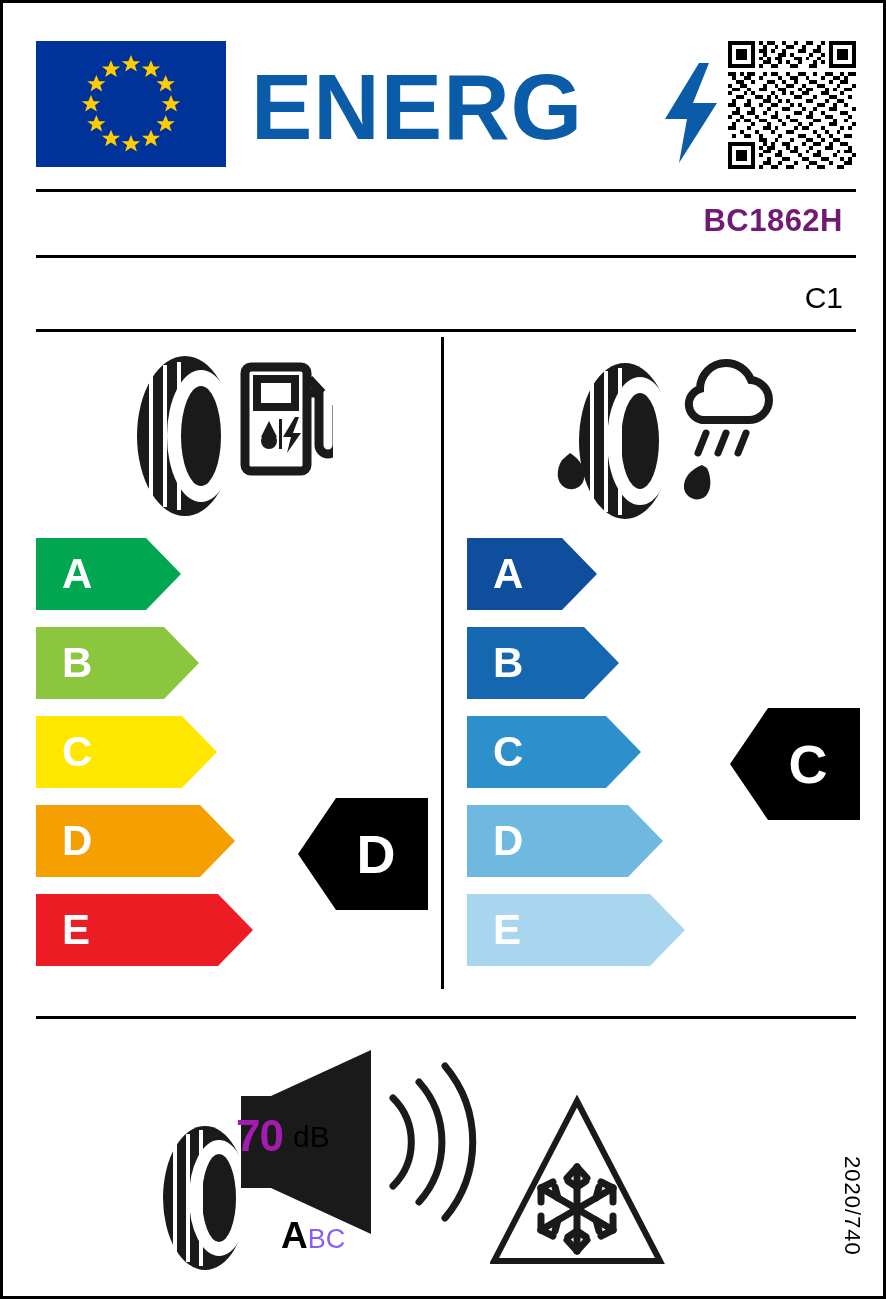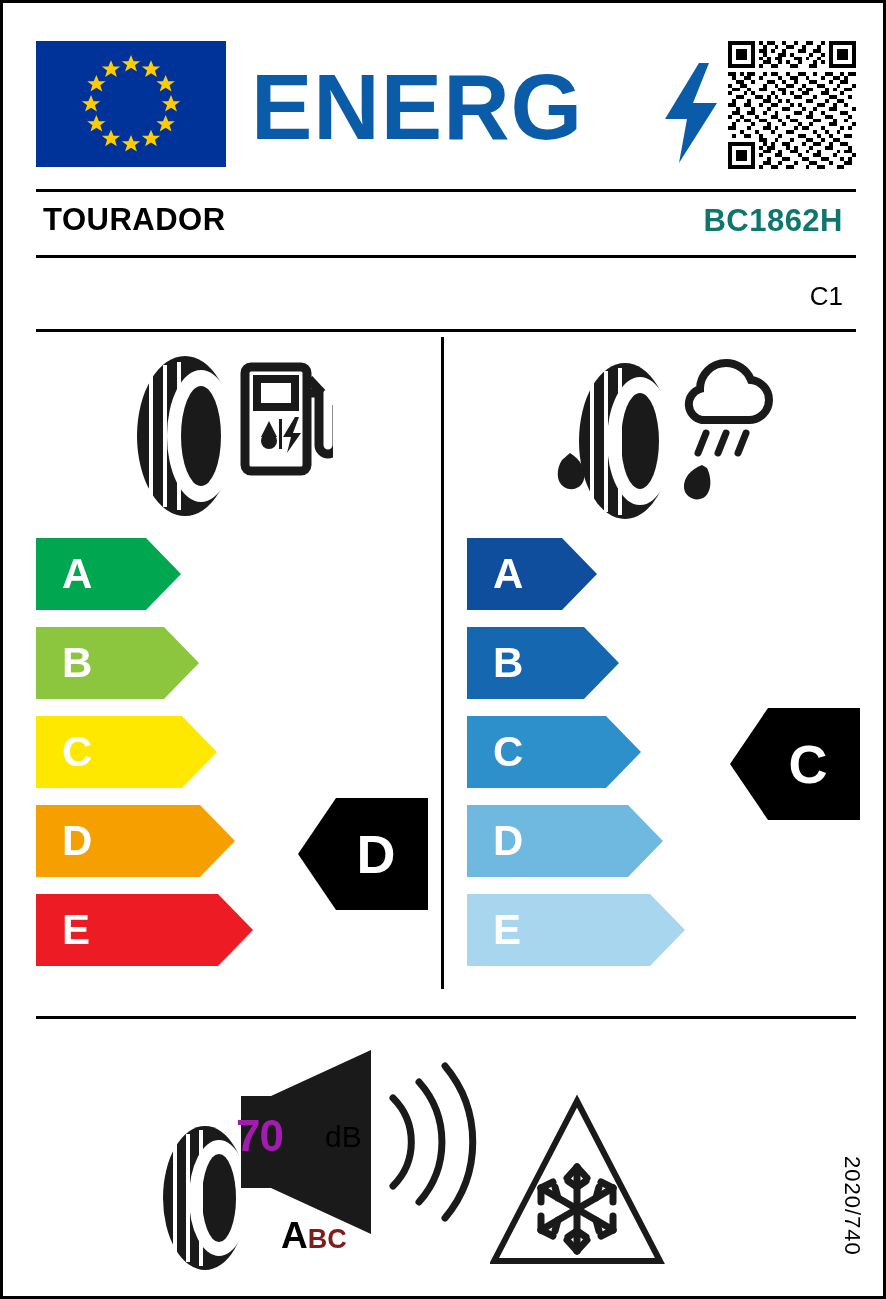--- a/index.html
+++ b/index.html
@@ -97,34 +97,34 @@
     letter-spacing: 0.5px;
     color: #000;
   }
   .model {
     position: absolute;
     right: 40px;
     top: 200px;
     font-size: 31px;
     font-weight: bold;
     letter-spacing: 0.5px;
-    color: #0f766e;
+    color: #701a75;
   }
   .size {
     position: absolute;
     left: 40px;
     top: 272px;
     font-size: 33px;
     color: #000;
   }
   .cls {
     position: absolute;
     right: 40px;
     top: 278px;
-    font-size: 26px;
+    font-size: 30px;
     color: #000;
   }
 
   
   .pict-fuel {
     position: absolute;
     left: 120px;
     top: 346px;
     width: 210px;
     height: 175px;
@@ -201,37 +201,37 @@
     position: absolute;
     left: 233px;
     top: 1108px;
     font-size: 44px;
     font-weight: bold;
     color: #a21caf;
     letter-spacing: -1px;
   }
   .noise-db {
     position: absolute;
-    left: 322px;
+    left: 290px;
     top: 1117px;
     font-size: 30px;
     color: #000;
   }
   .noise-class {
     position: absolute;
     left: 278px;
     top: 1212px;
     font-size: 37px;
     font-weight: bold;
     color: #000;
   }
   .noise-class .dim {
     font-size: 27px;
-    font-weight: bold;
-    color: #7f1d1d;
+    font-weight: normal;
+    color: #8b5cf6;
   }
 
   .snow {
     position: absolute;
     left: 487px;
     top: 1090px;
     width: 175px;
     height: 175px;
   }
 
@@ -562,21 +562,20 @@
       </svg>
     </div>
   </div>
 
   <div class="hr r1"></div>
   <div class="hr r2"></div>
   <div class="hr r3"></div>
   <div class="hr r4"></div>
   <div class="vrule"></div>
 
-  <div class="brand">TOURADOR</div>
   <div class="model">BC1862H</div>
   <div class="cls">C1</div>
 
   <div class="pict-fuel">
     <svg width="210" height="175" viewBox="0 0 210 175">
 
       <g>
         <ellipse cx="62" cy="87" rx="48" ry="80" fill="#1a1a1a"></ellipse>
         <ellipse cx="78" cy="87" rx="34" ry="66" fill="#fff"></ellipse>
         <ellipse cx="78" cy="87" rx="20" ry="50" fill="#1a1a1a"></ellipse>

